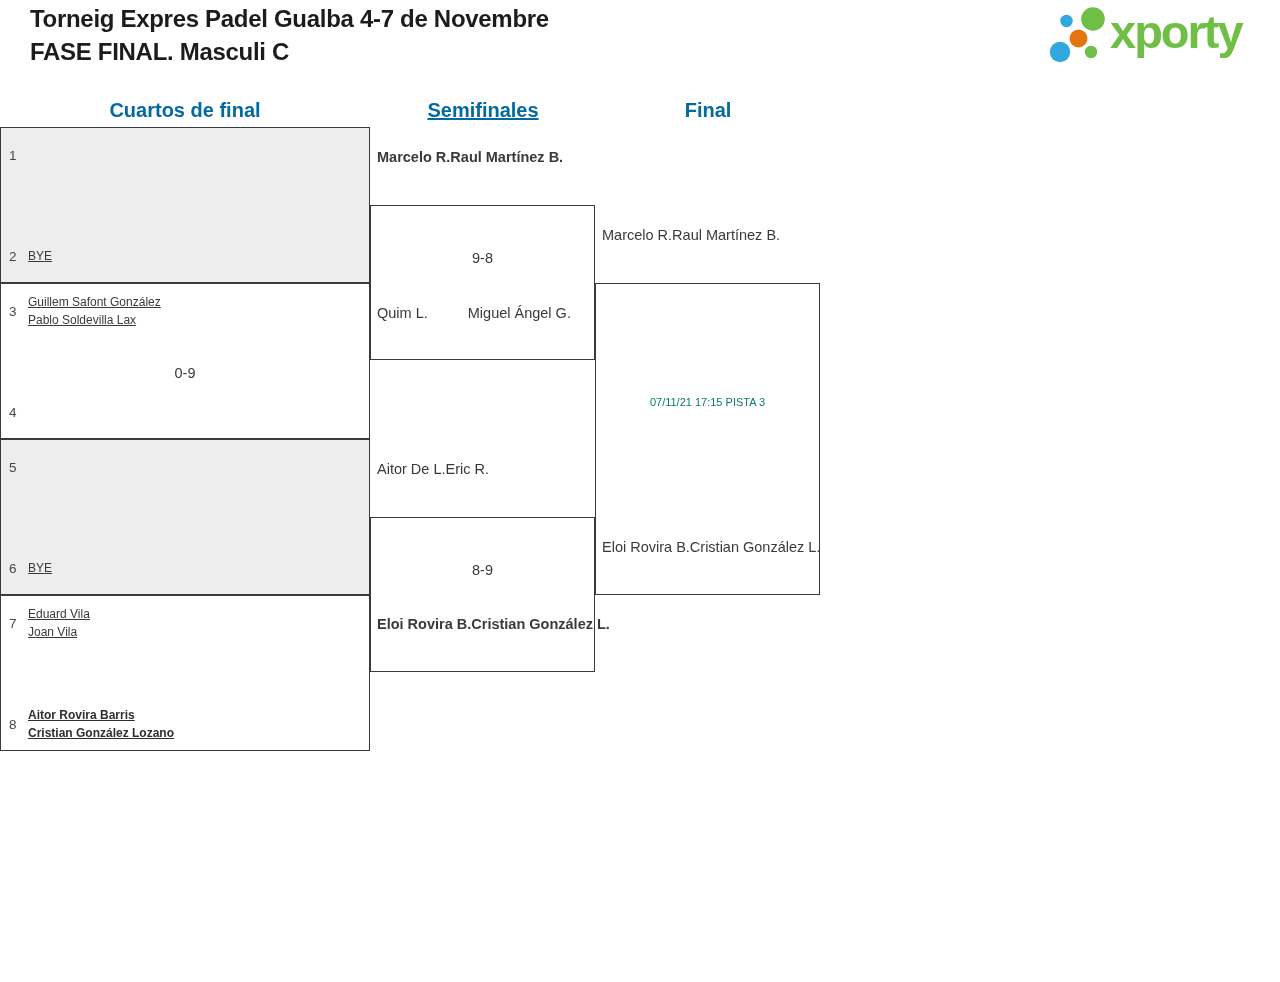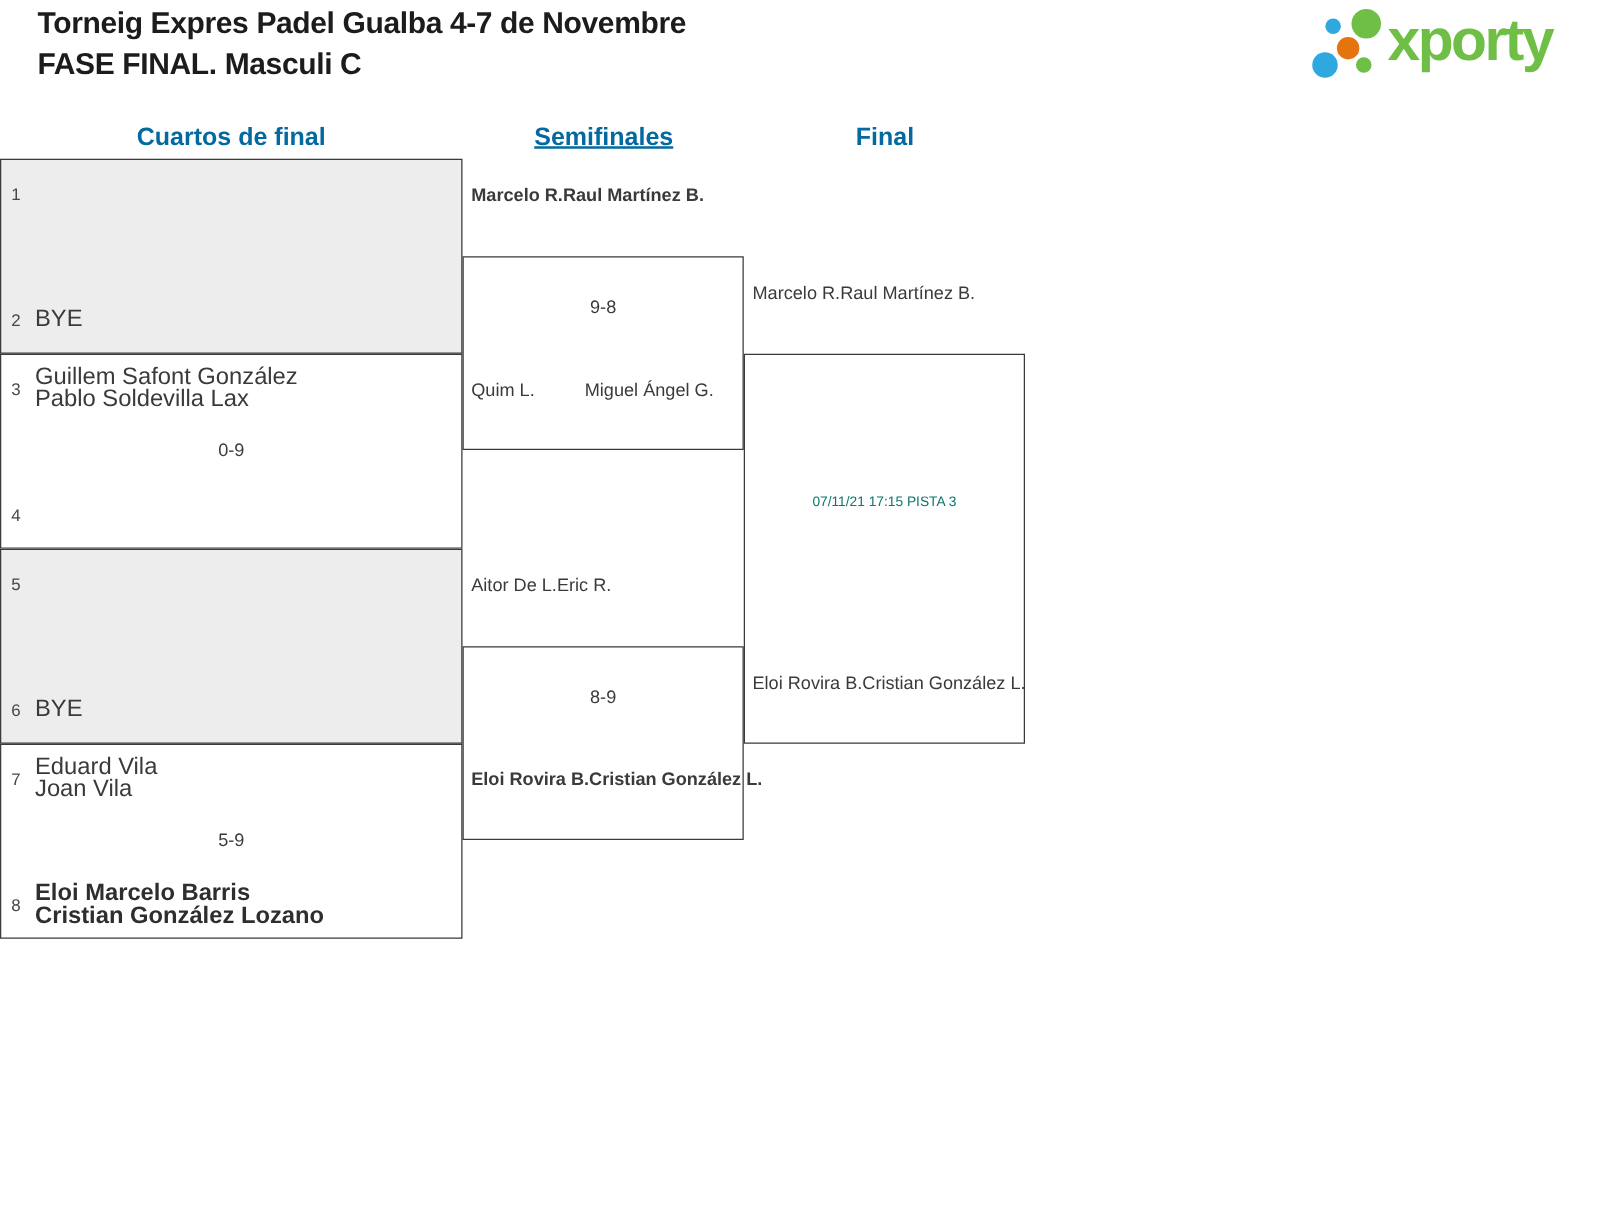--- a/index.html
+++ b/index.html
@@ -29,25 +29,25 @@
   .box.fill{background:#ededed;}
   .qf{left:0;width:370px;height:156px;}
   .qf1{top:127px;} .qf2{top:283px;} .qf3{top:439px;} .qf4{top:595px;}
   .sf{left:370px;width:225px;height:155px;}
   .sf1{top:205px;} .sf2{top:517px;}
   .final-box{left:595px;top:283px;width:225px;height:312px;}
   
   .slot{position:absolute;left:0;display:flex;align-items:center;gap:7px;padding-left:8px;height:36px;}
   .slot.top{top:9px;} .slot.bottom{bottom:8px;}
   .seed{font-size:13.5px;color:#474747;width:12px;flex:none;}
-  .names{display:flex;flex-direction:column;font-size:19px;line-height:18px;color:#3a3a3a;white-space:nowrap;}
+  .names{display:flex;flex-direction:column;font-size:12px;line-height:18px;color:#3a3a3a;white-space:nowrap;text-decoration:underline;}
   .names span:empty{display:none;}
   .winner{font-weight:700;color:#2e2e2e;}
   
-  .score{position:absolute;left:0;width:100%;text-align:center;font-size:14.5px;color:#3a3a3a;}
+  .score{position:absolute;left:0;width:100%;text-align:center;font-size:14.5px;color:#3a3a3a;margin-top:12px;}
   .score.mid{top:50%;transform:translateY(-50%);}
   .score.sfpos{top:40px;transform:translateY(-50%);}
   .schedule{position:absolute;left:0;width:100%;top:118px;transform:translateY(-50%);
             text-align:center;font-size:11px;color:#0f766e;white-space:nowrap;}
   
   .part{position:absolute;display:flex;flex-direction:row;
         font-size:14.5px;line-height:18px;color:#3a3a3a;white-space:nowrap;}
   .p-sf1-top{left:377px;top:148px;}
   .p-sf1-bottom{left:377px;top:304px;gap:40px;}
   .p-sf2-top{left:377px;top:460px;}
@@ -129,25 +129,24 @@
   </div>
 
   <div class="box qf qf4">
     <div class="slot top">
       <span class="seed">7</span>
       <span class="names">
         <span>Eduard Vila</span>
         <span>Joan Vila</span>
       </span>
     </div>
-    <div class="score mid">5-9</div>
     <div class="slot bottom">
       <span class="seed">8</span>
       <span class="names winner">
-        <span>Eloi Marcelo Barris</span>
+        <span>Aitor Rovira Barris</span>
         <span>Cristian González Lozano</span>
       </span>
     </div>
   </div>
 
   <div class="box sf sf1">
     <div class="score sfpos">9-8</div>
   </div>
   <div class="box sf sf2">
     <div class="score sfpos">8-9</div>

